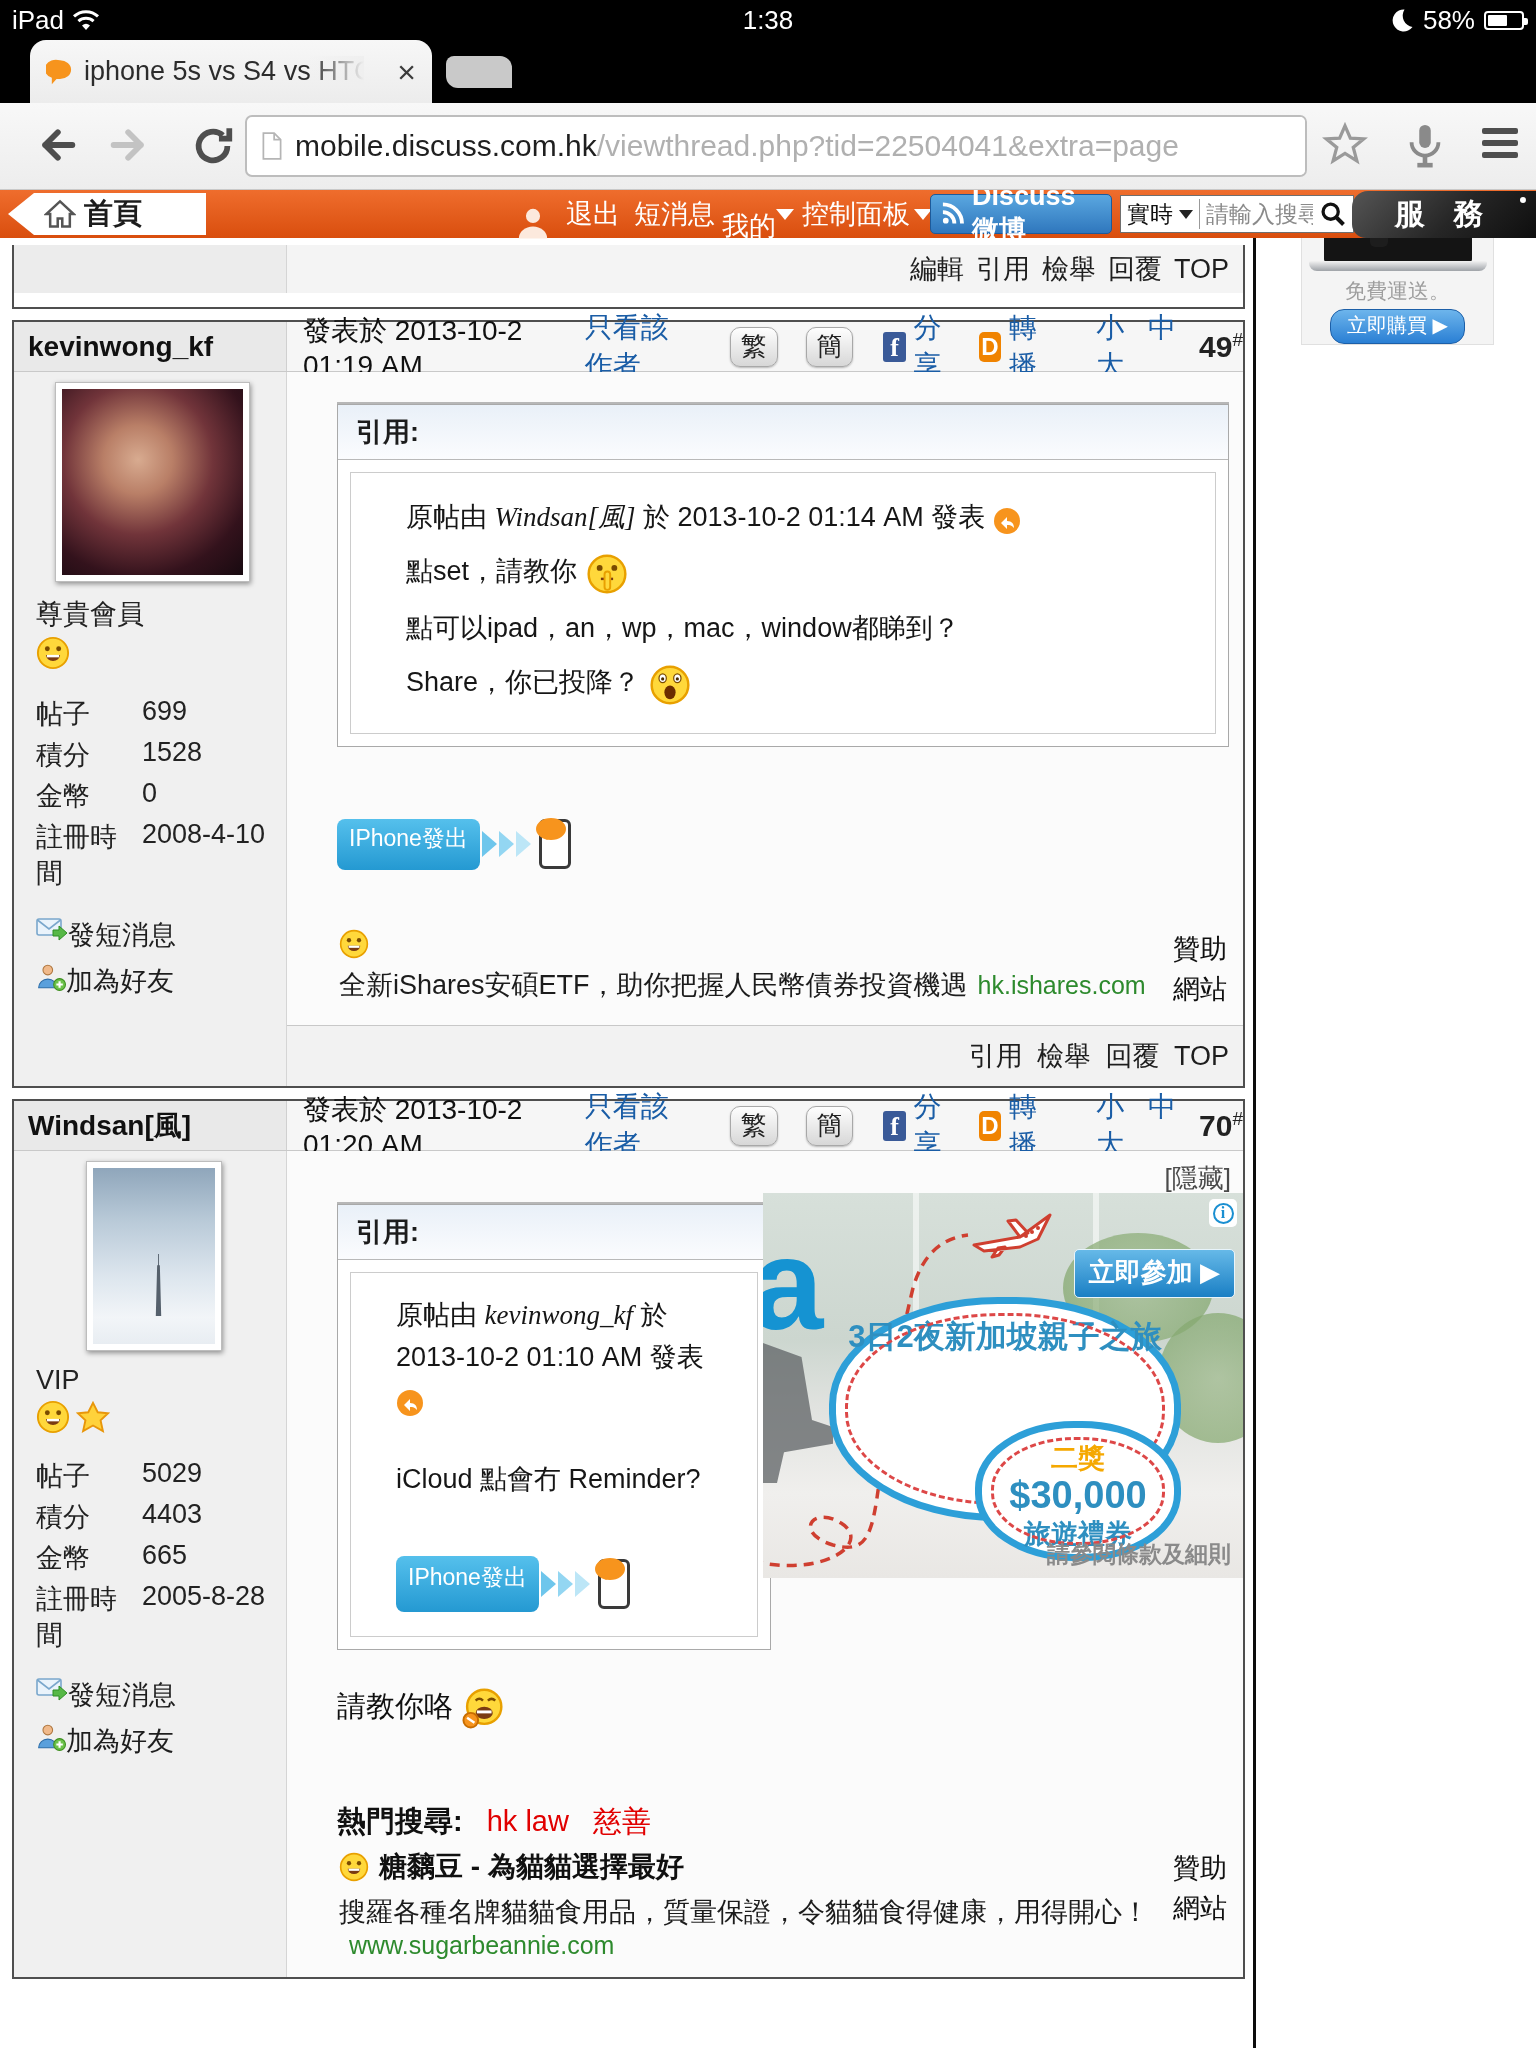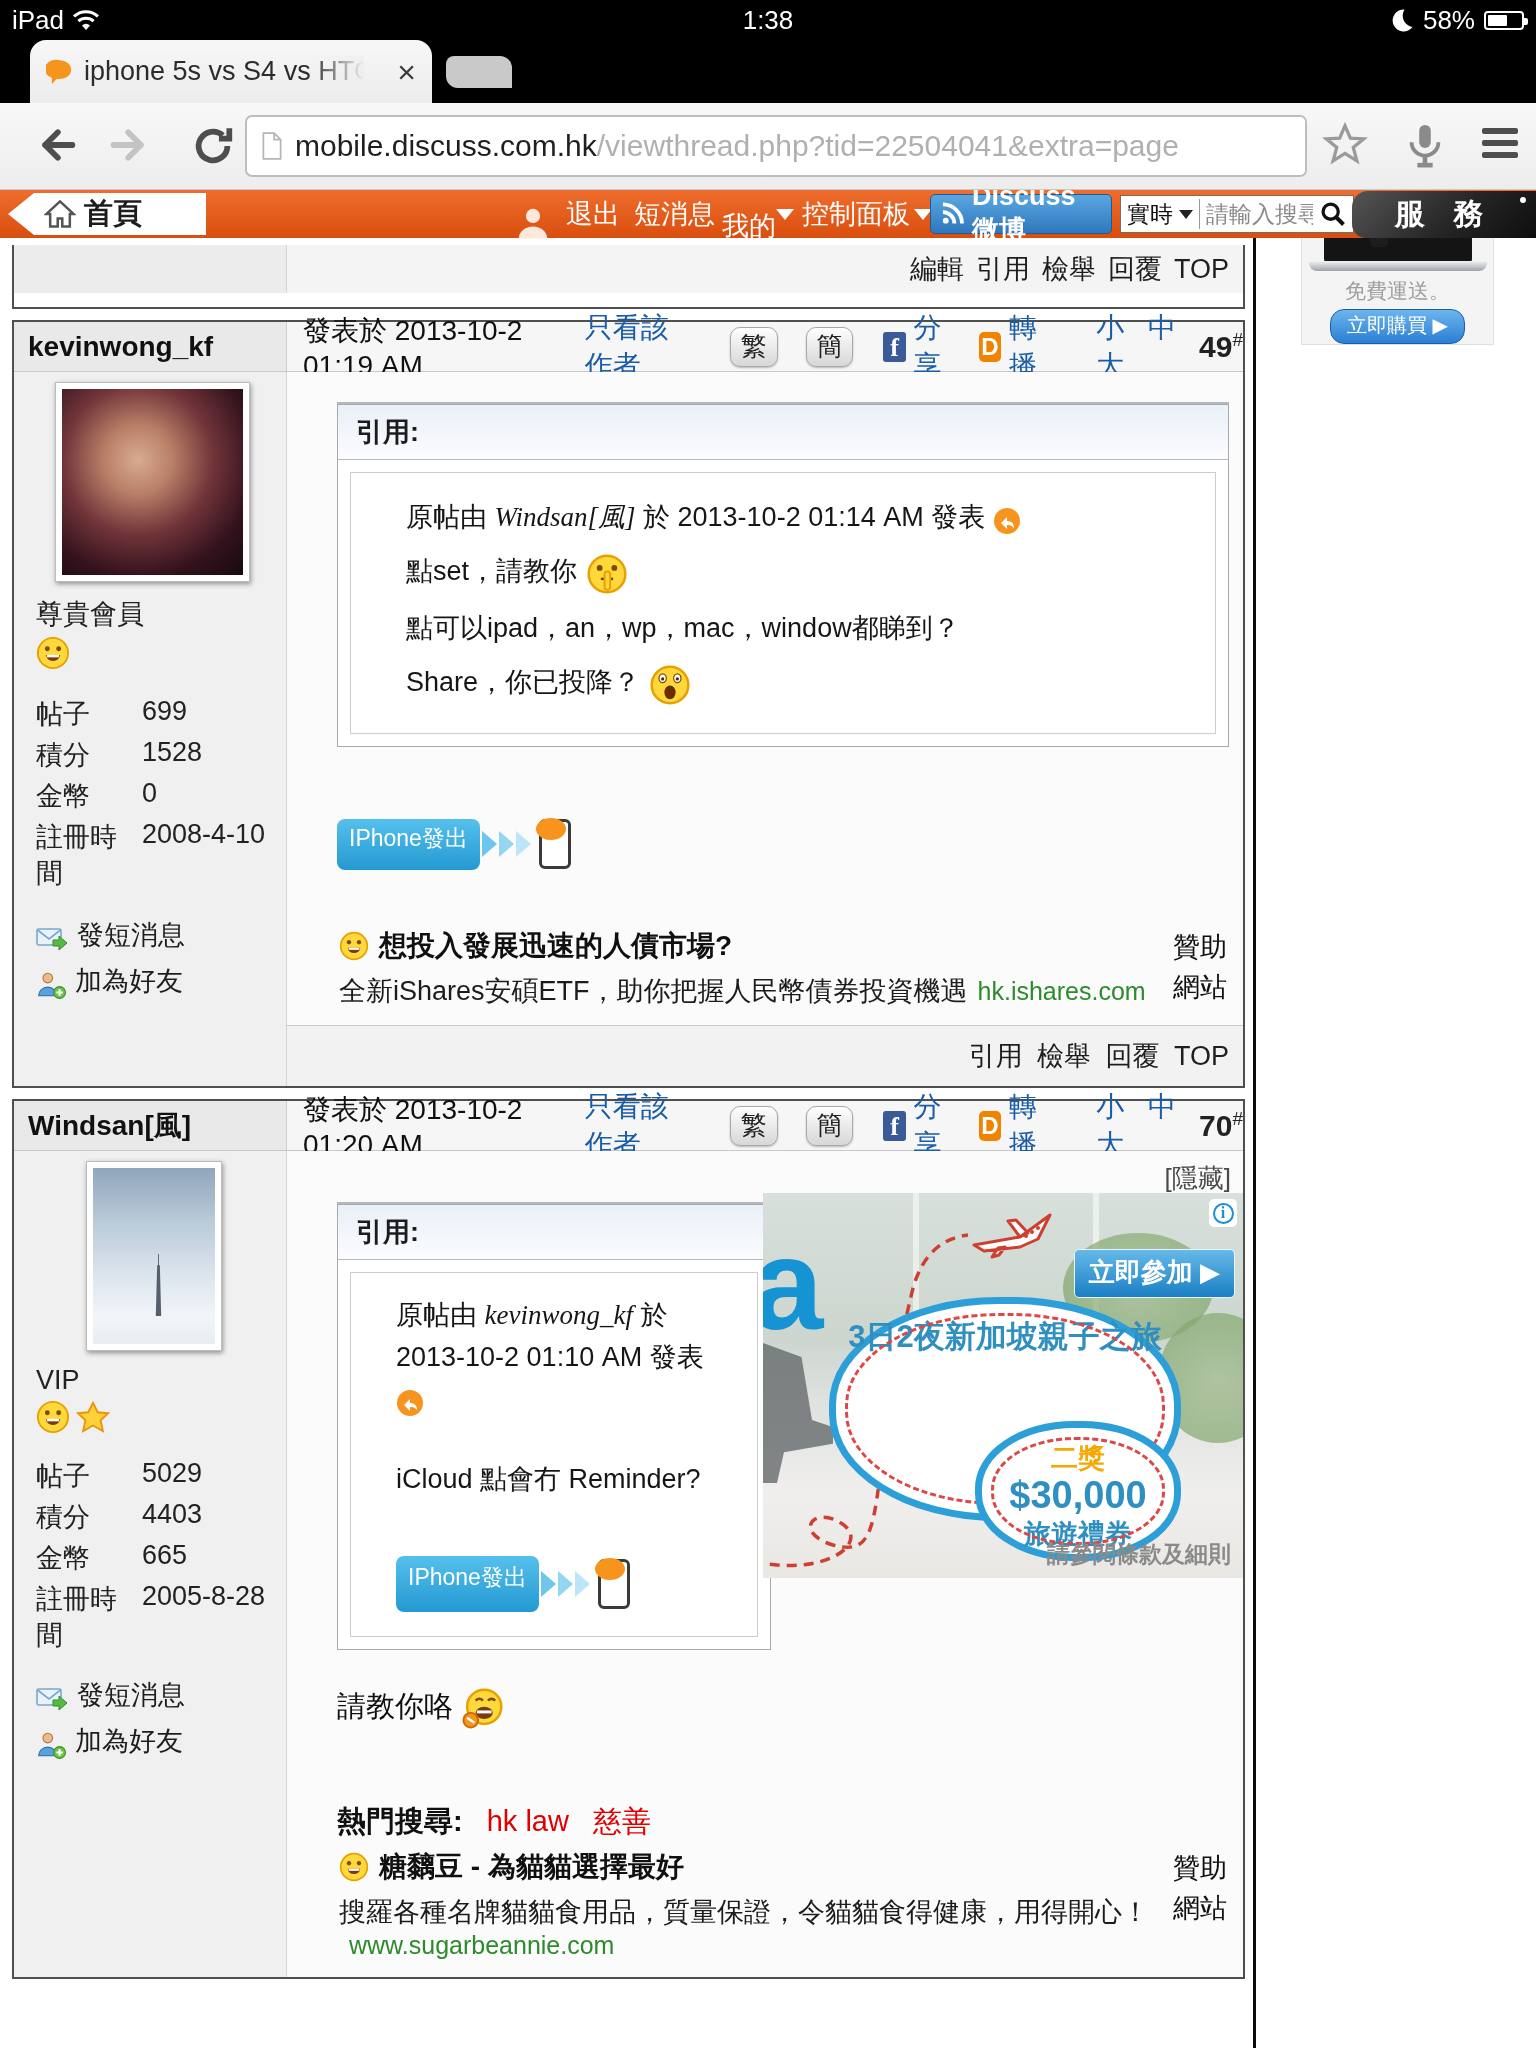--- a/index.html
+++ b/index.html
@@ -98,21 +98,21 @@
 .pb-side{width:273px;background:#f0f0f0;border-right:1px solid #d5d5d5;padding:10px 0 20px 0;font-size:27px;color:#222;}
 .pb-main{flex:1;background:#fbfbfb;display:flex;flex-direction:column;padding:0 10px 0 50px;position:relative;}
 .avframe{background:#fff;border:1px solid #bdbdbd;padding:6px;box-shadow:1px 2px 5px rgba(0,0,0,.4);}
 .av1{background:radial-gradient(circle at 42% 38%,#d8ab90 0%,#b97f67 22%,#71343a 48%,#33121c 75%,#180a10 100%);}
 .av2{background:linear-gradient(180deg,#8fa6bb 0%,#b9cad8 30%,#dde6ee 62%,#f2f5f8 85%,#e8edf2 100%);position:relative;}
 .tower{position:absolute;left:50%;bottom:28px;width:9px;height:62px;background:#55606c;
   clip-path:polygon(20% 100%,80% 100%,65% 18%,55% 18%,55% 0,45% 0,45% 18%,35% 18%);}
 .sidetxt{margin-left:22px;}
 .stat{display:flex;margin-top:5px;}
 .stat .sl{width:106px;}
-.actrow{display:flex;align-items:flex-end;gap:9px;margin-left:22px;margin-top:10px;}
+.actrow{display:flex;align-items:flex-start;margin-left:22px;margin-top:10px;}
 .qbox{border:1px solid #a9a9a9;background:#fff;box-shadow:0 -2px 0 #b7b7b7;}
 .qhead{background:linear-gradient(#e9f0f8,#fbfcfe);border-bottom:1px solid #b9b9b9;padding:9px 18px;
   font-size:27px;font-weight:bold;color:#1c1c1c;}
 .qinner{margin:12px;border:1px solid #ccc;padding:24px 24px 26px 55px;font-size:27px;color:#161616;line-height:1.55;}
 .qattr i{font-family:"Liberation Serif",serif;}
 .qline{margin-top:12px;}
 .reply{font-size:29px;color:#101010;line-height:1.52;}
 .emoji{vertical-align:-9px;}
 .ibadge{display:flex;align-items:center;}
 .ib-pill{background:linear-gradient(#55c0ec,#2499d2);color:#fff;font-size:23px;padding:4px 12px 16px;border-radius:8px;}
@@ -409,21 +409,20 @@
         <div class="sponsor">
           <div class="sp-l">
             <div class="sp-row1">
               <svg width="30" height="30" viewBox="0 0 36 36">
                   <circle cx="18" cy="18" r="16" fill="#ffd83b" stroke="#e8a000" stroke-width="2"></circle>
                   <circle cx="12" cy="13.5" r="2.6" fill="#7a4b00"></circle>
                   <circle cx="24" cy="13.5" r="2.6" fill="#7a4b00"></circle>
                   <path d="M10.5 20 a7.5 6.5 0 0 0 15 0 z" fill="#7a3b12"></path>
                   <path d="M11.5 20 h13 v2.6 h-13 z" fill="#fff"></path>
                 </svg>
-              <span>想投入發展迅速的人債市場?</span>
             </div>
             <div class="sp-row2"><span>全新iShares安碩ETF，助你把握人民幣債券投資機遇</span><a class="sp-link">hk.ishares.com</a></div>
           </div>
           <div class="sp-r">
               <div>贊助</div>
               <div>網站</div>
             </div>
         </div>
         <div class="pfooter">
           <a class="flink">引用</a>

